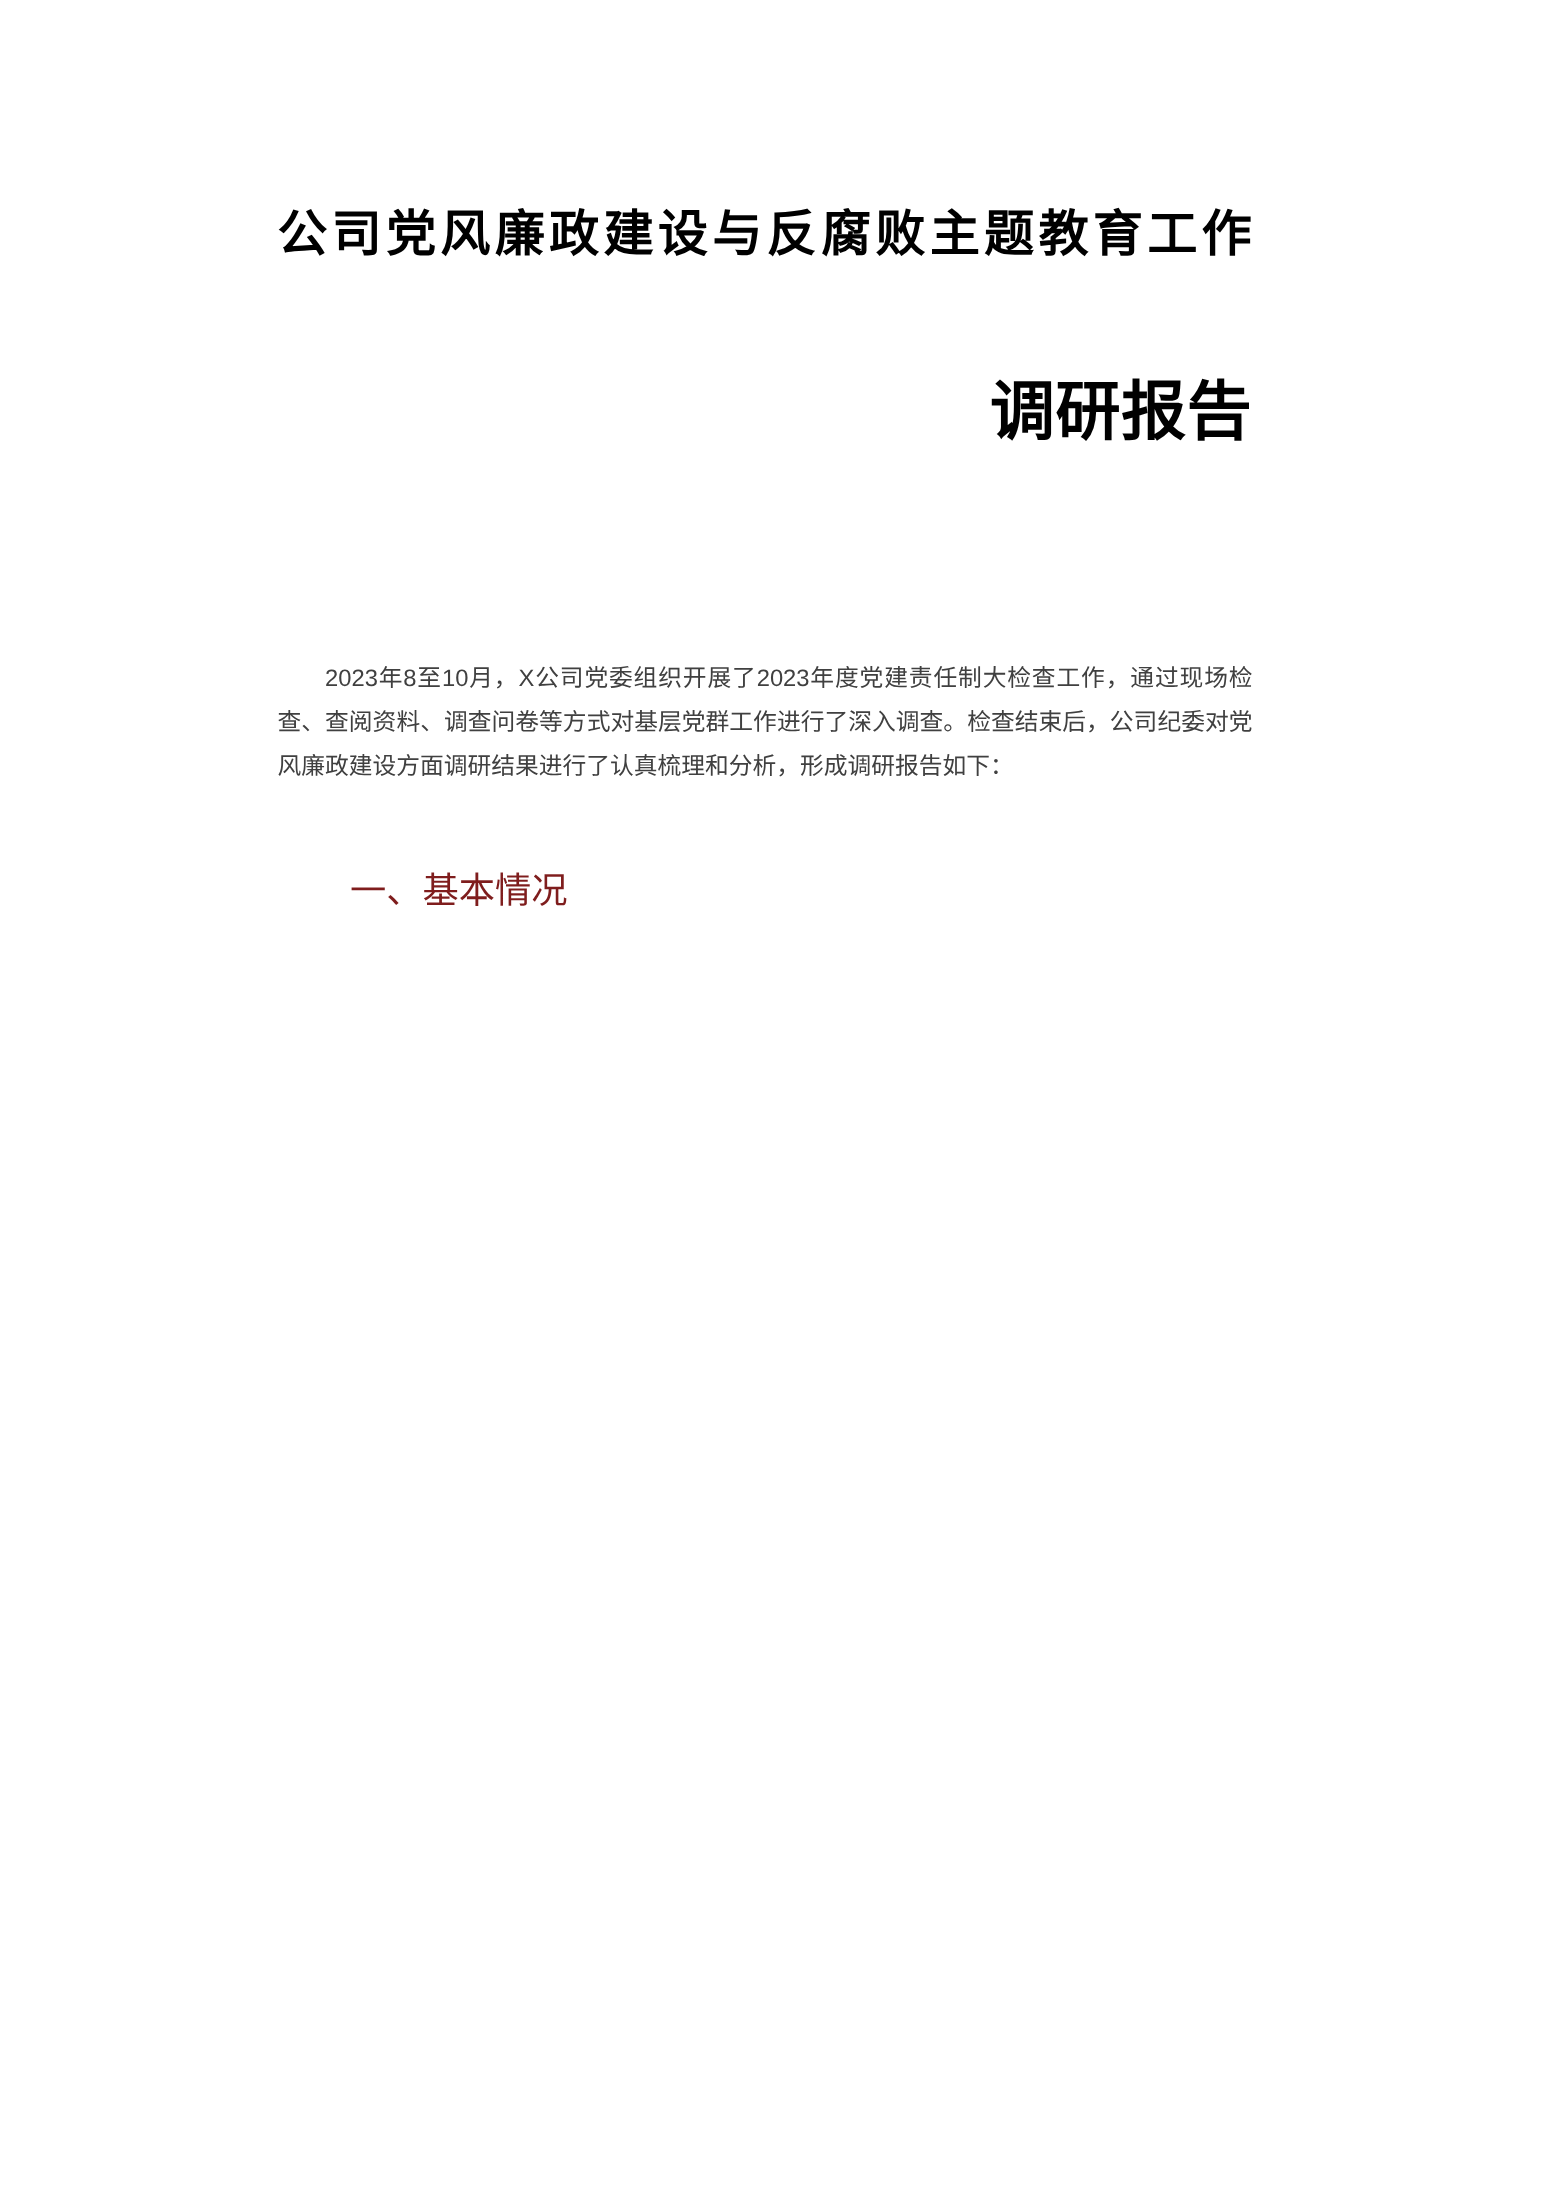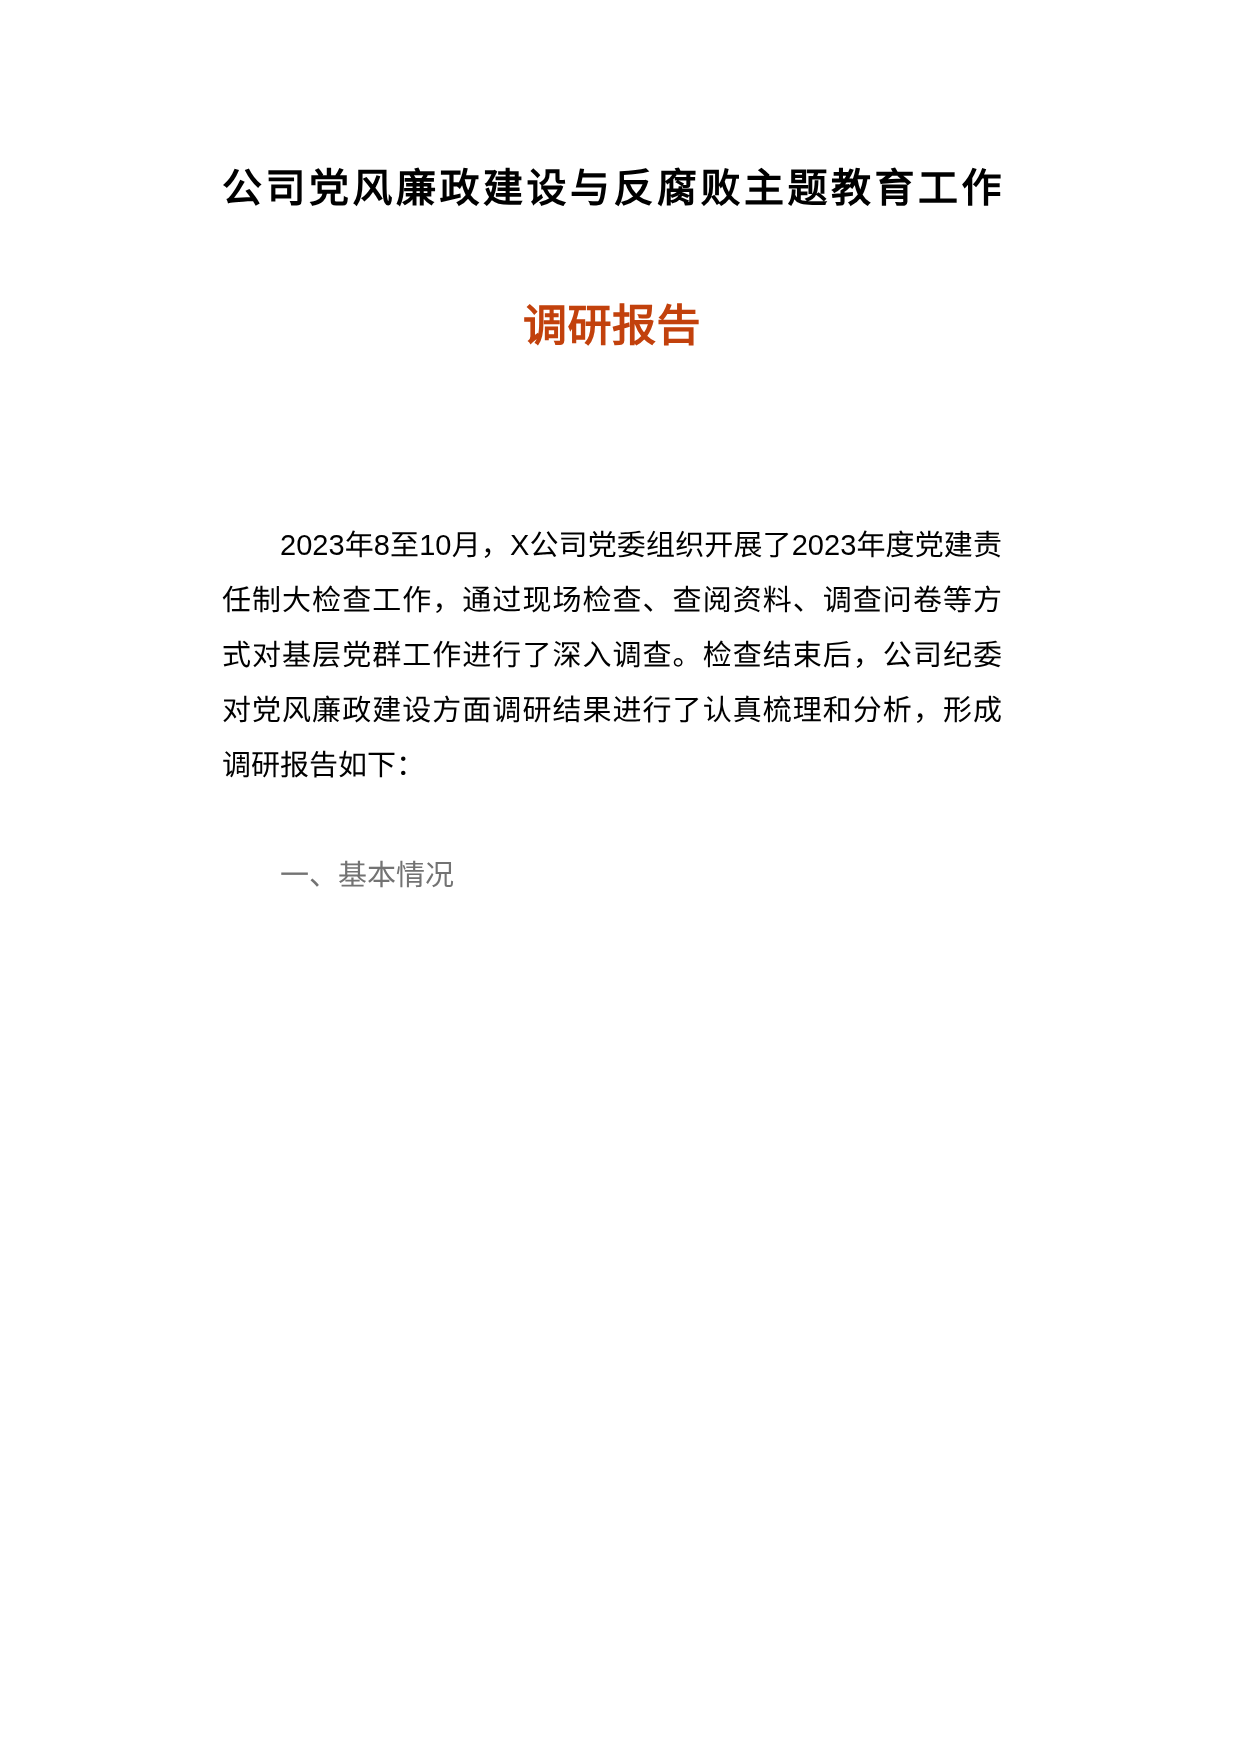--- a/index.html
+++ b/index.html
@@ -43,52 +43,52 @@
     letter-spacing: 0.5px;
     color: #000000;
     text-align: justify;
     text-align-last: justify;
     white-space: nowrap;
   }
 
   .doc-title-line2 {
     margin: 0;
     padding-top: 96px;
-    font-size: 44px;
+    font-size: 52px;
     font-weight: 700;
     line-height: 1.0;
     letter-spacing: 0.5px;
-    color: #c2410c;
-    text-align: center;
+    color: #000000;
+    text-align: right;
   }
 
   
   .body-block {
     padding-top: 170px;
   }
 
   p.para {
     margin: 0;
-    font-size: 29px;
-    line-height: 55px;
-    color: #000000;
+    font-size: 19px;
+    line-height: 35px;
+    color: #404040;
     text-align: justify;
     text-align-last: left;
     text-justify: inter-ideograph;
     text-indent: 2em;
     word-break: break-all;
   }
 
   h2.section-heading {
     margin: 0;
     padding-top: 55px;
     font-size: 29px;
     font-weight: 400;
     line-height: 55px;
-    color: #737373;
+    color: #7f1d1d;
     text-indent: 2em;
   }
 
   .after-heading {
     padding-top: 55px;
   }
 </style>
 </head>
 <body>
 

